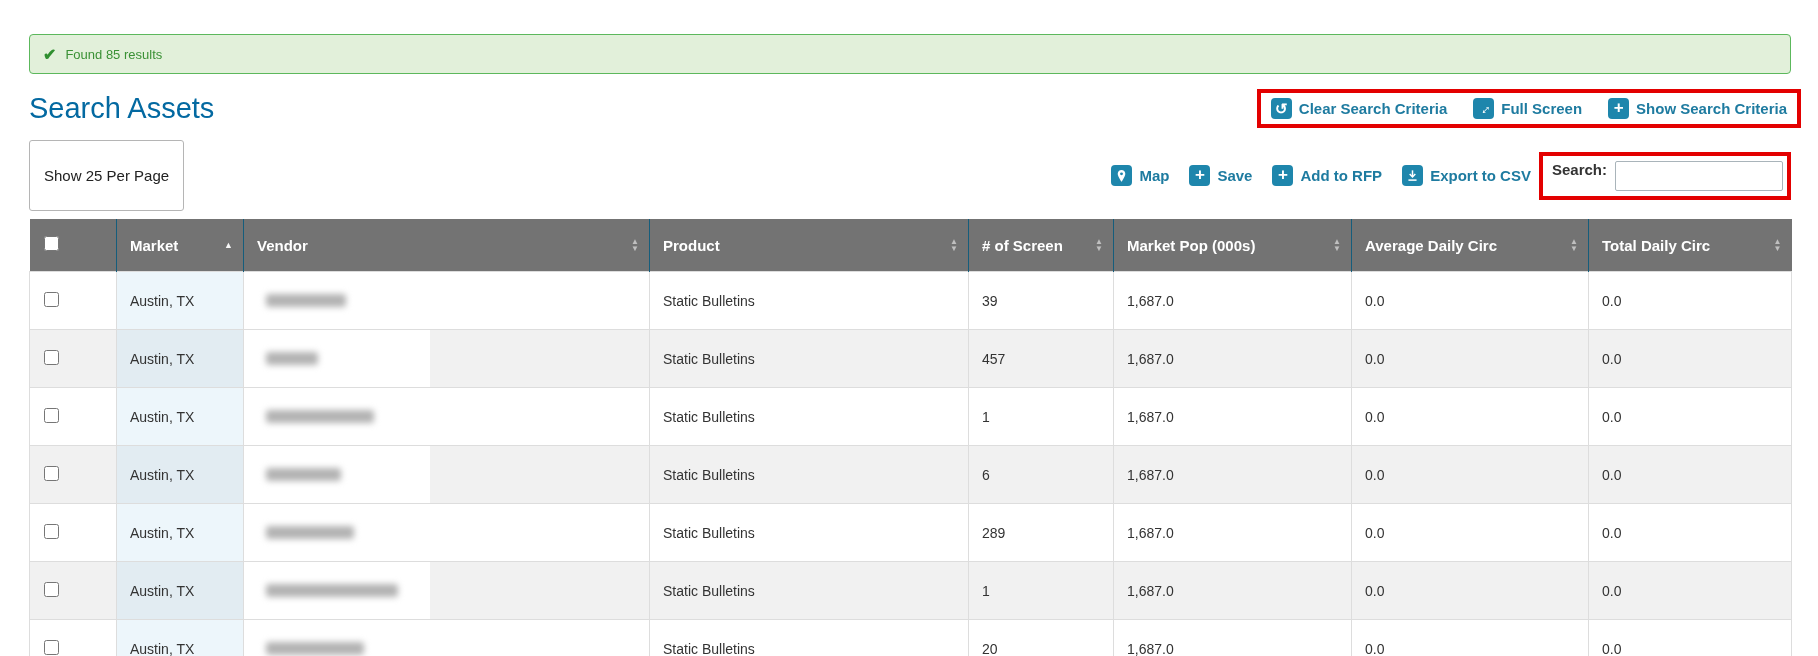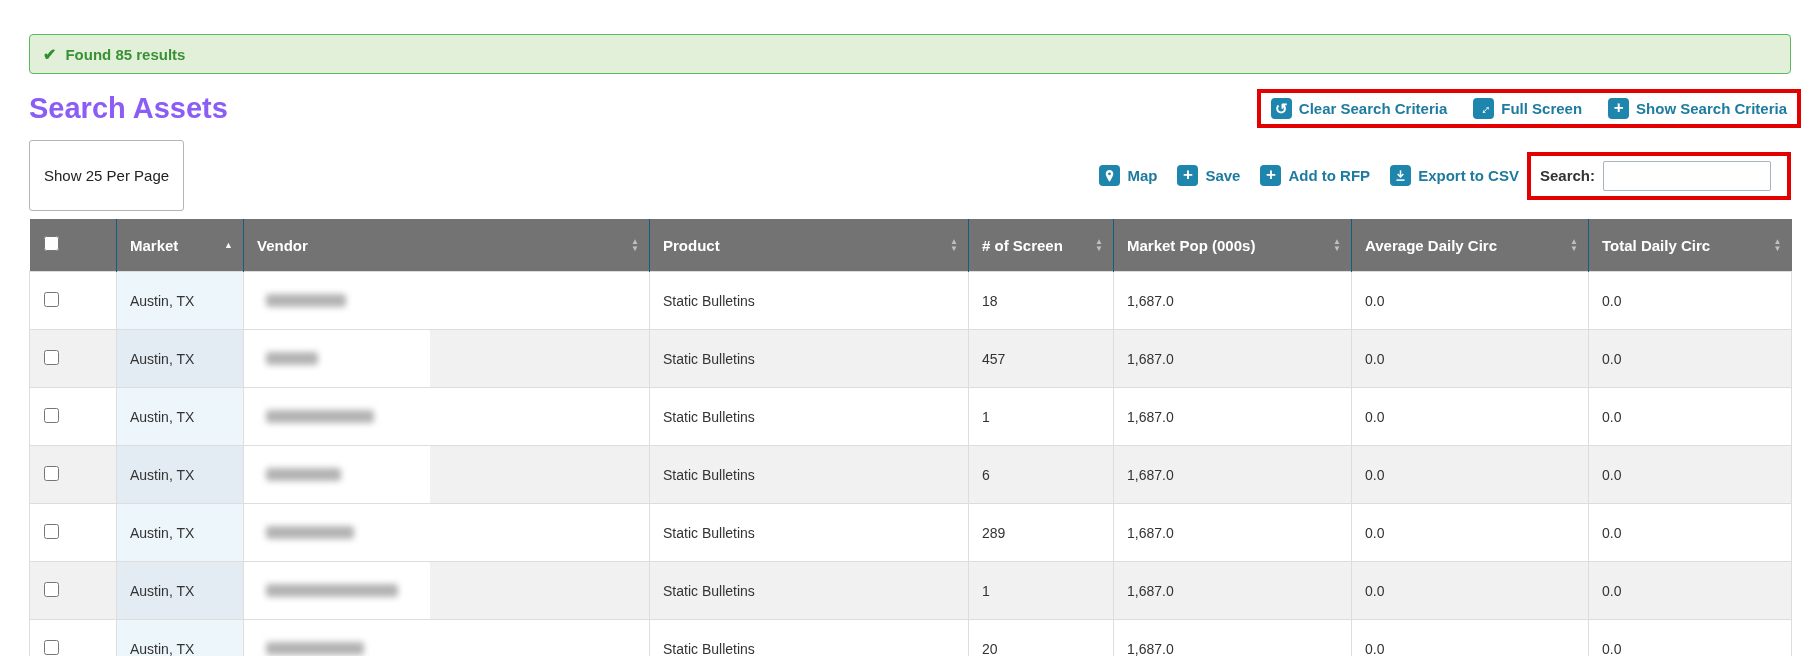--- a/index.html
+++ b/index.html
@@ -3,40 +3,40 @@
 <meta charset="utf-8">
 <style>
   html,body{margin:0;padding:0;background:#fff;}
   .page{width:1818px;height:656px;box-sizing:border-box;padding:34px 27px 0 29px;
         font-family:"Liberation Sans",sans-serif;background:#fff;position:relative;overflow:hidden;}
 
   
   .alert{height:38px;border:1px solid #5cb85c;background:#e2f0da;border-radius:4px;
          display:flex;align-items:center;padding:0 13px;margin-bottom:12px;}
   .alert .check{color:#2f8f2f;font-size:16px;font-weight:700;margin-right:9px;}
-  .alert .msg{color:#3a9135;font-weight:700;font-size:15px;}
+  .alert .msg{color:#3a9135;font-weight:400;font-size:13px;}
 
   
   .row1{display:flex;align-items:center;justify-content:space-between;margin-bottom:10px;min-height:44px;}
-  .title{font-size:29px;color:#8b5cf6;font-weight:700;}
+  .title{font-size:29px;color:#0369a1;font-weight:400;}
   .annotation{border:4px solid #e30000;}
   .links-box{display:flex;align-items:center;gap:26px;padding:5px 10px;margin-right:-10px;background:#fff;}
   .tlink{display:flex;align-items:center;gap:7px;color:#1e7ba0;font-weight:700;font-size:15px;
          text-decoration:none;cursor:pointer;white-space:nowrap;}
   .icn{width:21px;height:21px;border-radius:4px;background:#1e86ac;color:#fff;display:flex;
        align-items:center;justify-content:center;font-size:15px;font-weight:700;flex:0 0 21px;line-height:1;}
   .icn .rot{display:inline-block;transform:rotate(-45deg);font-size:14px;}
   .icn .plus{font-size:17px;margin-top:-2px;}
 
   
   .row2{display:flex;align-items:center;margin-bottom:8px;min-height:48px;}
   .page-size{border:1px solid #b5b5b5;border-radius:3px;padding:26px 14px;font-size:15px;color:#222;
              background:#fff;cursor:pointer;white-space:nowrap;}
   .actions{margin-left:auto;display:flex;align-items:center;gap:20px;margin-right:8px;}
-  .search-wrap{display:flex;align-items:center;gap:8px;padding:5px 16px 5px 9px;}
+  .search-wrap{display:flex;gap:8px;padding:5px 4px 5px 9px;}
   .search-label{font-size:15px;font-weight:700;color:#333;}
   .search-input{width:168px;height:30px;border:1px solid #a9b4ba;border-radius:2px;box-sizing:border-box;
                 font-family:"Liberation Sans",sans-serif;font-size:14px;padding:0 6px;}
 
   
   table{border-collapse:collapse;table-layout:fixed;width:1762px;}
   thead th{background:#737373;color:#fff;height:52px;font-size:15px;font-weight:700;text-align:left;
            padding:0 10px 0 13px;border-right:1px solid #155d7c;}
   thead th:last-child{border-right:none;}
   .thwrap{display:flex;align-items:center;width:100%;}
@@ -189,21 +189,21 @@
     <tbody id="table-body">
         <tr>
           <td class="cb-cell"><input type="checkbox" style=""></td>
           <td class="col-market">Austin, TX</td>
           <td class="col-vendor">
             <div class="redaction">
               <div class="blob" style="width: 80px;"></div>
             </div>
           </td>
           <td class="col-product">Static Bulletins</td>
-          <td class="col-faces">18</td>
+          <td class="col-faces">39</td>
           <td class="col-market_pop">1,687.0</td>
           <td class="col-avg_daily_circ">0.0</td>
           <td class="col-total_daily_circ">0.0</td>
         </tr>
         <tr>
           <td class="cb-cell"><input type="checkbox" style=""></td>
           <td class="col-market">Austin, TX</td>
           <td class="col-vendor">
             <div class="redaction">
               <div class="blob" style="width: 52px;"></div>

